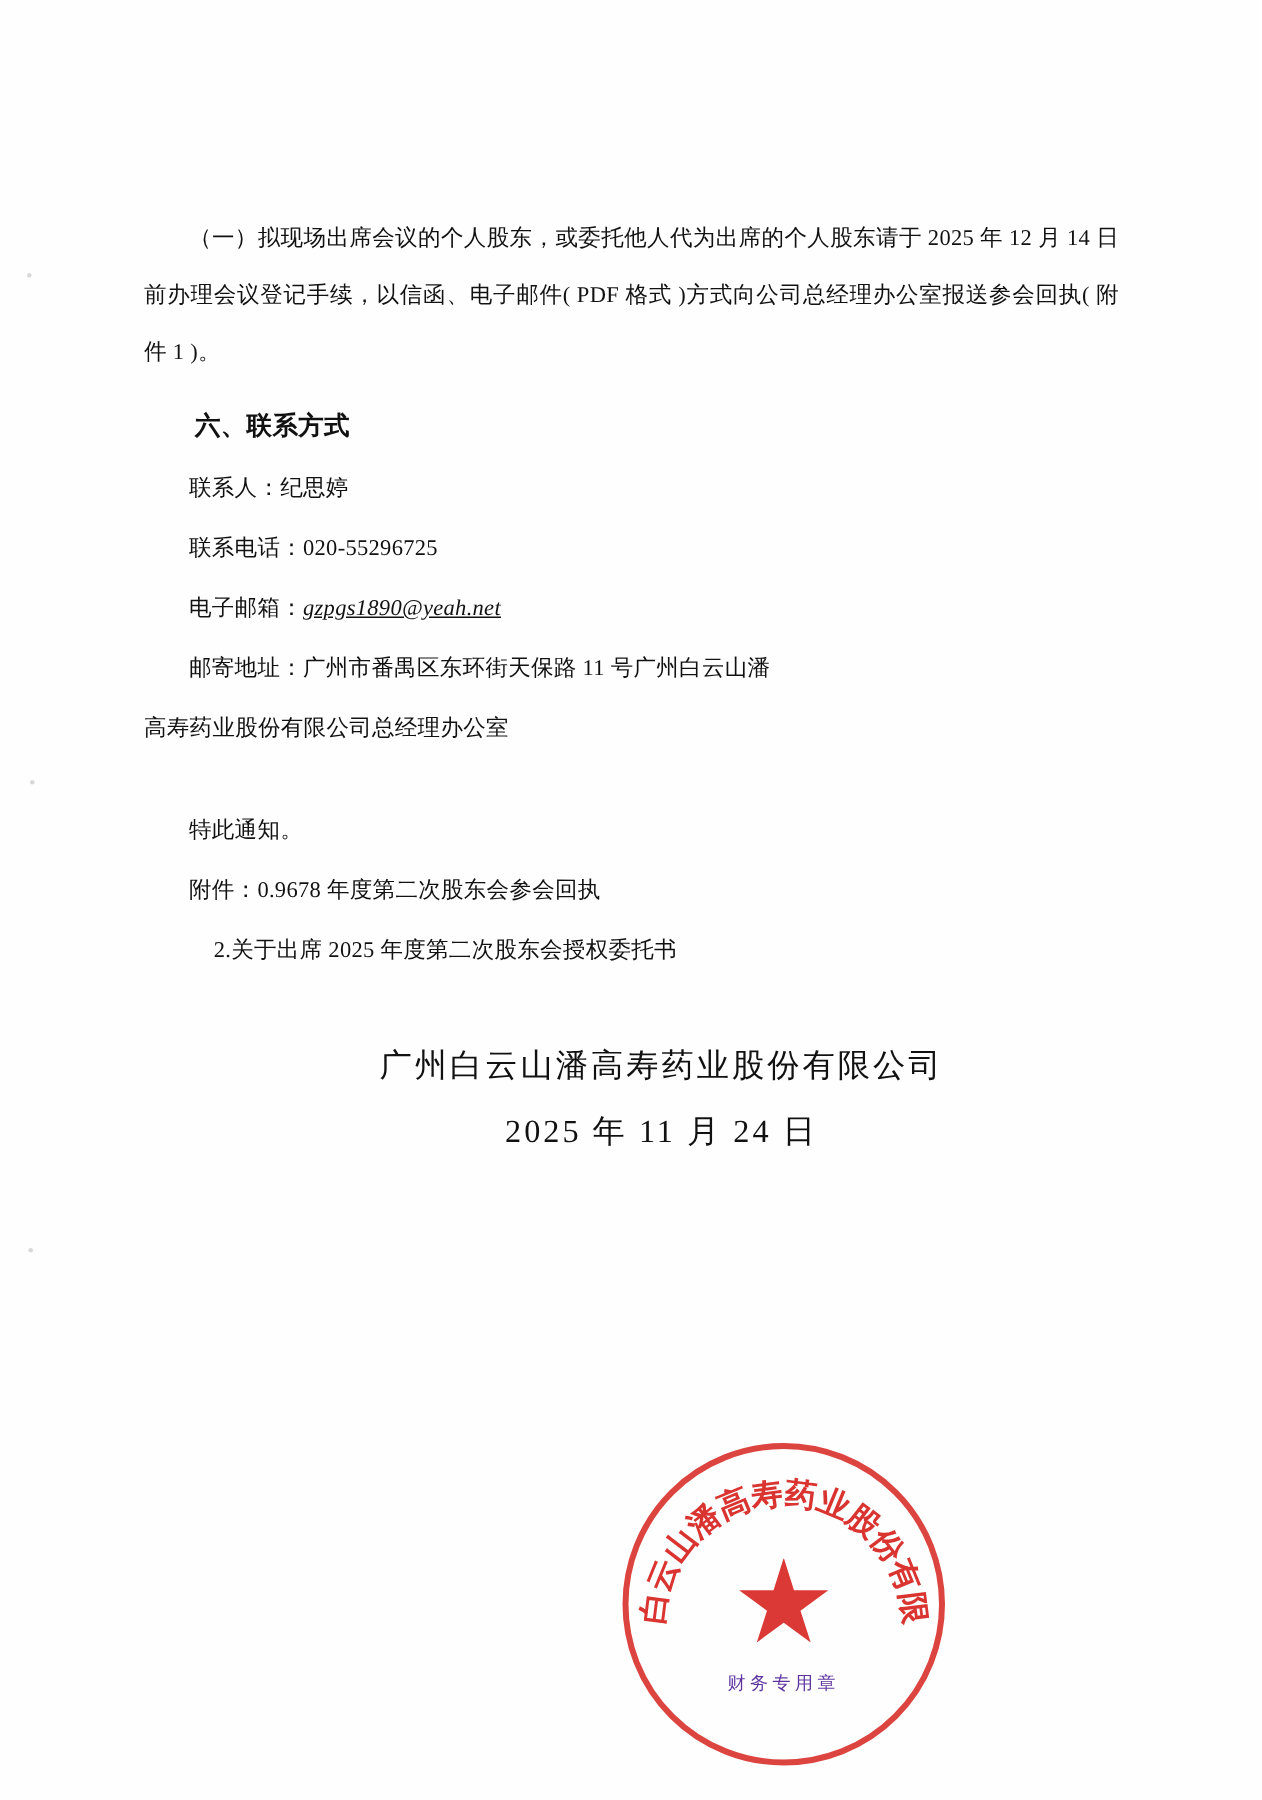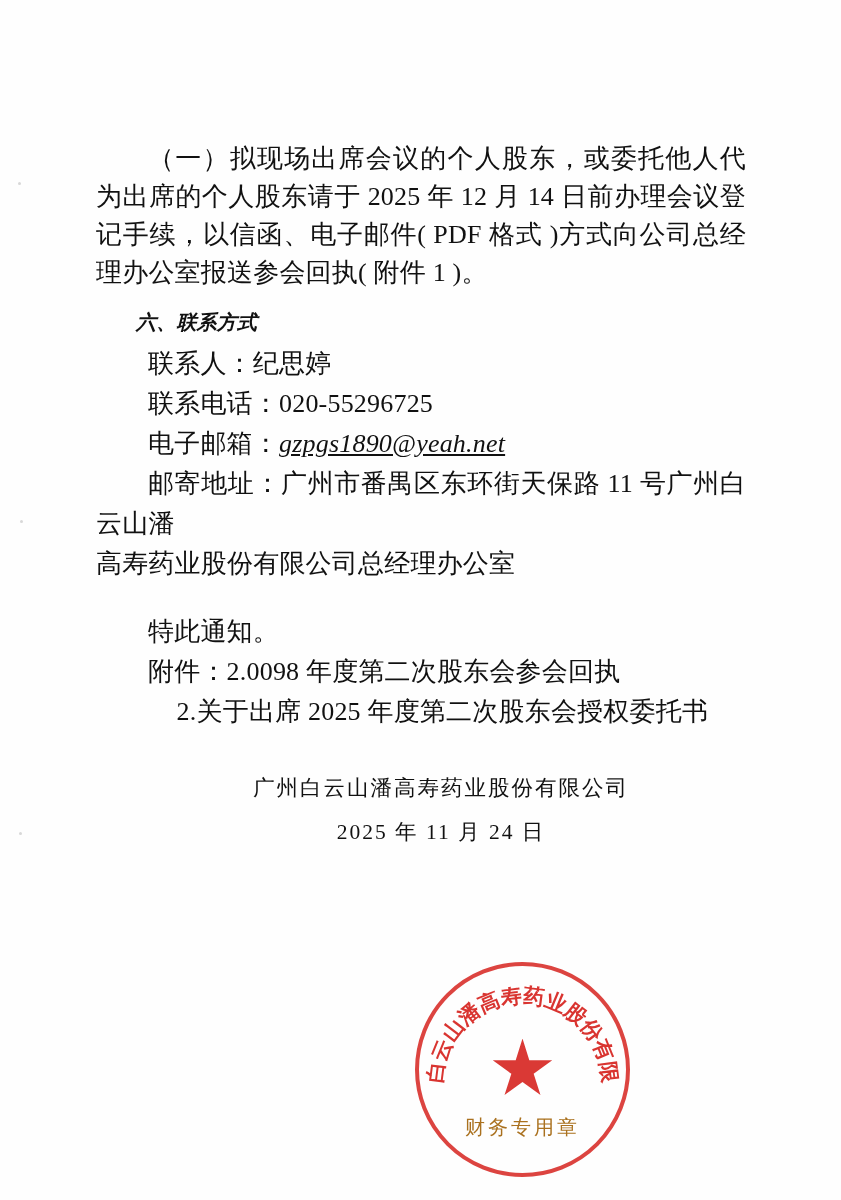--- a/index.html
+++ b/index.html
@@ -29,37 +29,36 @@
     border-radius: 50%;
   }
   .content {
     position: absolute;
     left: 96px;
     top: 140px;
     width: 650px;
   }
   p {
     margin: 0 0 2px 0;
-    font-size: 26px;
+    font-size: 15px;
     line-height: 38px;
     text-align: justify;
     text-justify: inter-ideograph;
     letter-spacing: 0.2px;
   }
   .indent {
     text-indent: 2em;
   }
   .heading {
     font-weight: bold;
-    font-size: 20px;
+    font-size: 17px;
     line-height: 40px;
     margin: 10px 0 2px 0;
     text-indent: 2em;
     font-family: "Liberation Sans", "DejaVu Sans", sans-serif;
-    font-style: italic;
   }
   .contact-line {
     text-indent: 2em;
     margin: 0;
     line-height: 40px;
   }
   .attach-sub {
     text-indent: 3.1em;
     line-height: 40px;
     margin: 0;
@@ -124,22 +123,22 @@
     font-family: "Liberation Serif", serif;
     font-size: 21px;
     font-weight: bold;
     opacity: 0.92;
   }
   .seal-bottom {
     position: absolute;
     left: 50%;
     top: 152px;
     transform: translateX(-50%);
-    color: #a16207;
-    font-size: 20px;
+    color: #4c1d95;
+    font-size: 12px;
     letter-spacing: 3px;
     opacity: 0.9;
     white-space: nowrap;
   }
 </style>
 </head>
 <body>
 
 <div class="page">
 
@@ -155,21 +154,21 @@
 
     <p class="contact-line">联系人：纪思婷</p>
     <p class="contact-line">联系电话：020-55296725</p>
     <p class="contact-line">
       <span>电子邮箱：</span><span class="email">gzpgs1890@yeah.net</span>
     </p>
     <p class="contact-line">邮寄地址：广州市番禺区东环街天保路 11 号广州白云山潘</p>
     <p style="text-indent:0; line-height:40px; margin:0;">高寿药业股份有限公司总经理办公室</p>
 
     <p class="contact-line" style="margin-top:28px;">特此通知。</p>
-    <p class="contact-line">附件：2.0098 年度第二次股东会参会回执</p>
+    <p class="contact-line">附件：0.9678 年度第二次股东会参会回执</p>
     <p class="attach-sub">2.关于出席 2025 年度第二次股东会授权委托书</p>
 
     <div class="sign-block">
       <div class="sign-line">广州白云山潘高寿药业股份有限公司</div>
       <div class="sign-line">2025 年 11 月 24 日</div>
     </div>
 
   </div>
 
   <div class="seal">

